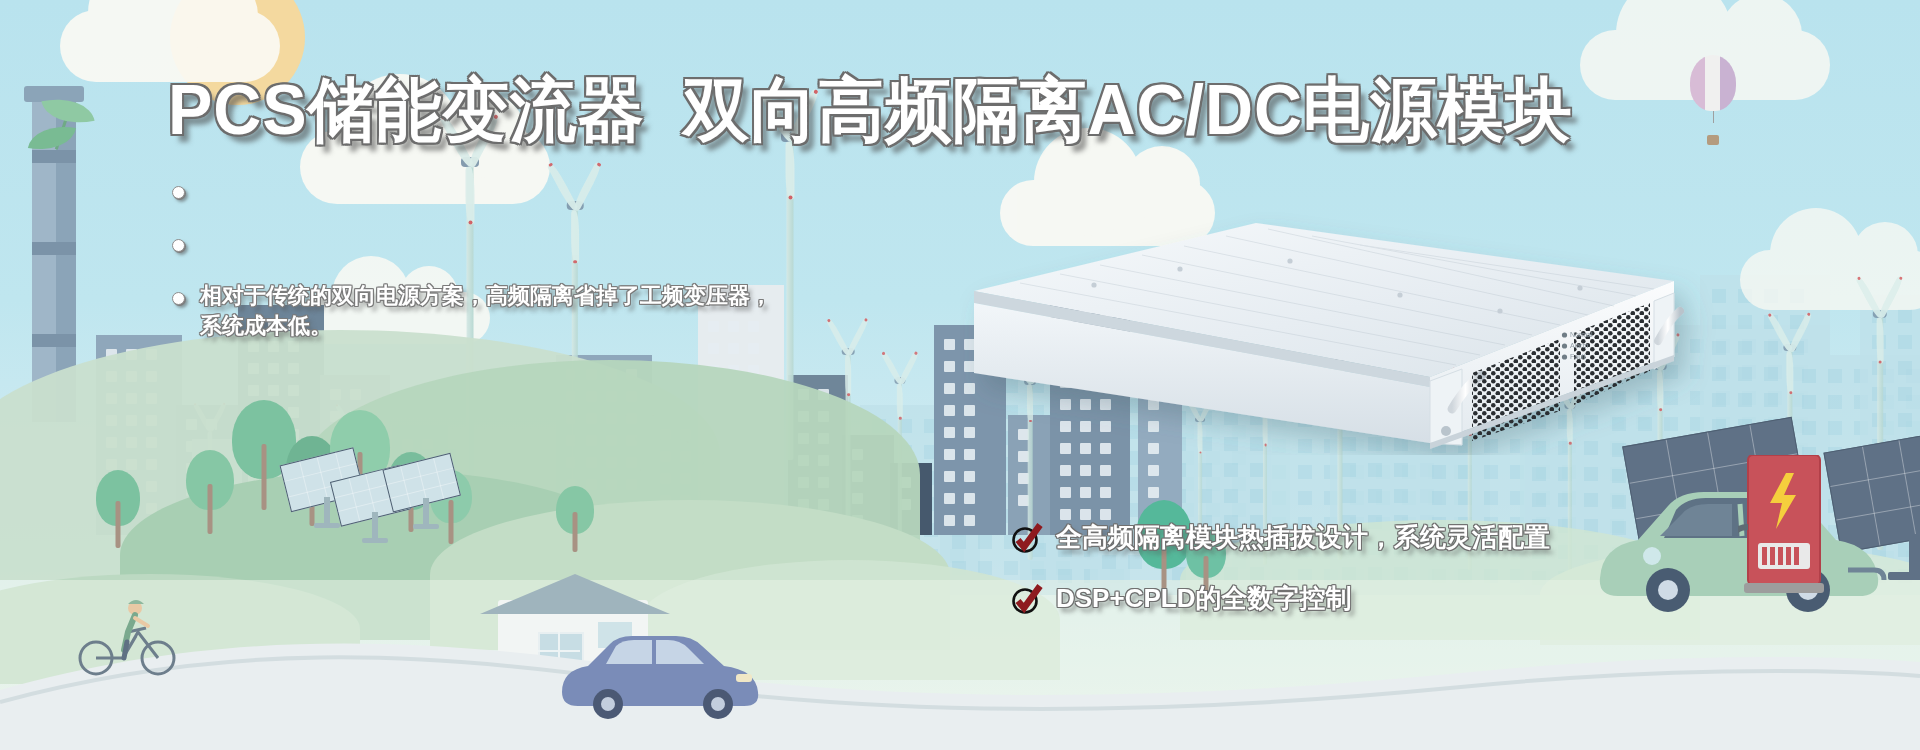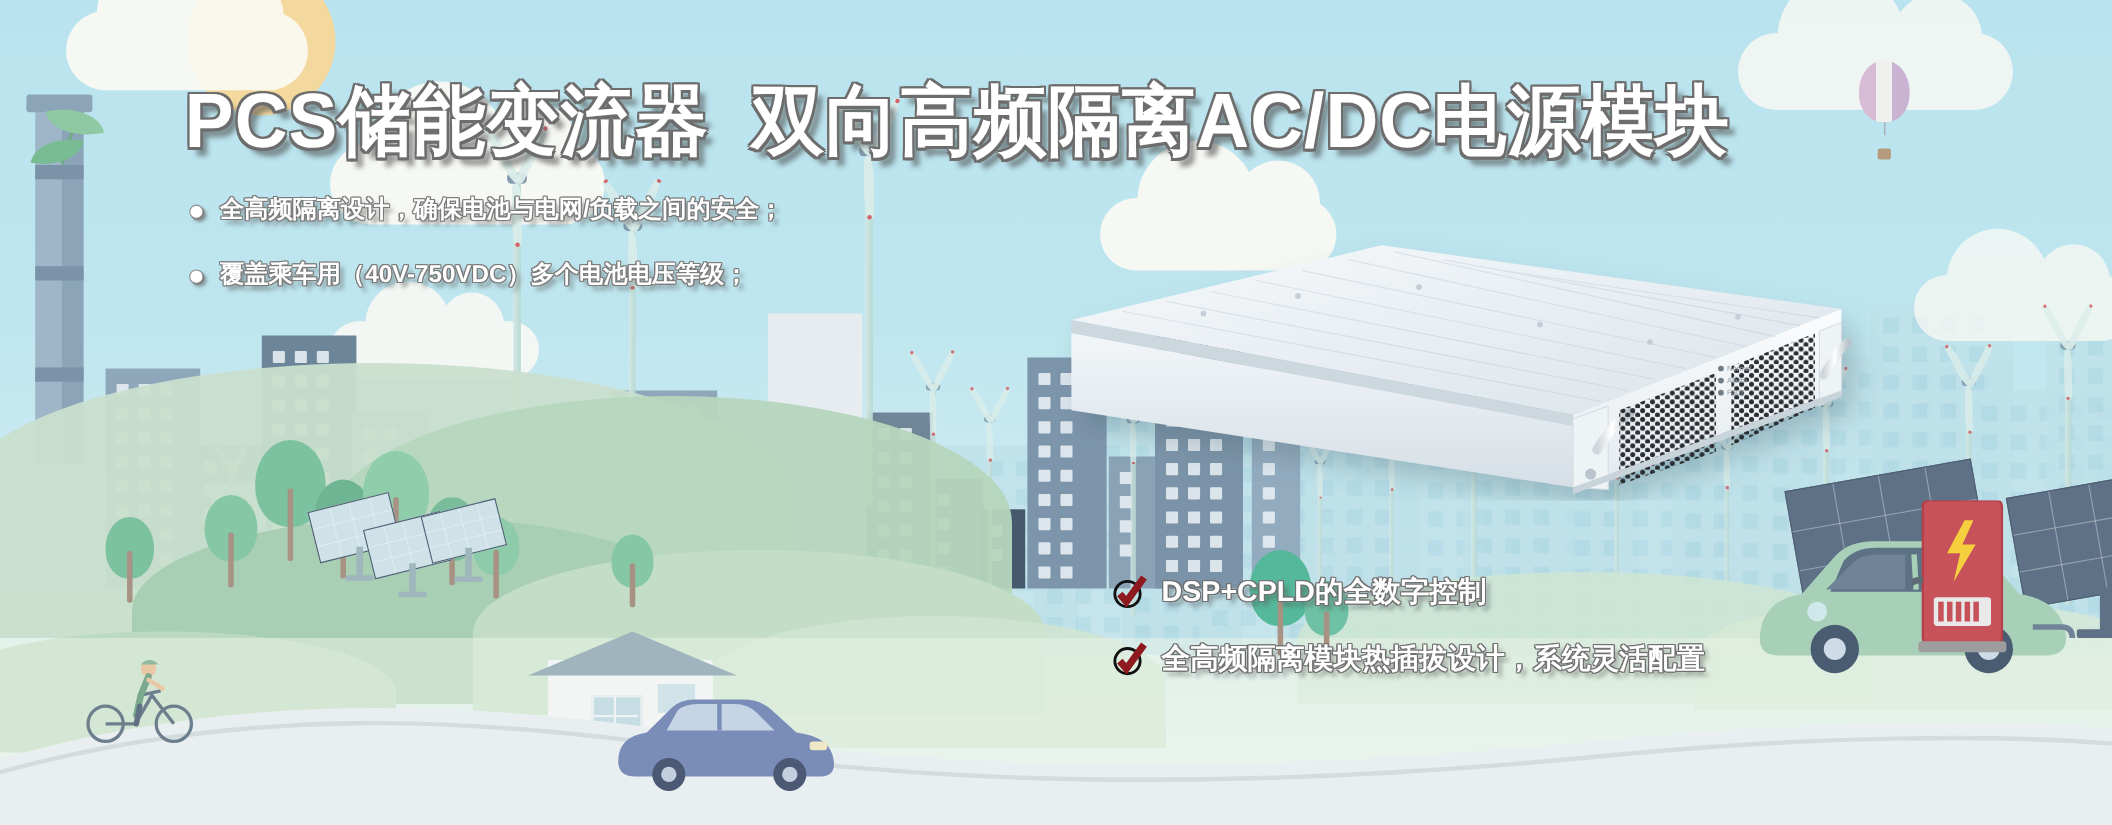--- a/index.html
+++ b/index.html
@@ -1627,42 +1627,45 @@
     </svg>
   </div>
 
   <div id="title">
     <span>PCS储能变流器</span><span class="gap"></span><span>双向高频隔离AC/DC电源模块</span>
   </div>
 
   <div id="bullets">
     <div class="blt">
       <span class="dot"></span>
-      <span class="txt">全高频隔离设计，确保电池与电网/负载之间的安全；</span>
     </div>
     <div class="blt">
       <span class="dot"></span>
-      <span class="txt">覆盖乘车用（40V-750VDC）多个电池电压等级；</span>
+    </div>
+    <div class="blt tall">
+      <span class="dot"></span>
+      <span class="txt">相对于传统的双向电源方案，高频隔离省掉了工频变压器，
+系统成本低。</span>
     </div>
   </div>
 
   <div id="checks">
+    <div class="chk">
+      <span class="ck">
+        <svg width="34" height="34" viewBox="0 0 34 34">
+          <circle cx="15" cy="19" r="11.5" fill="none" stroke="#111111" stroke-width="2.6"></circle>
+          <path d="M8,19 L14,26 L30,4" fill="none" stroke="#8e1a1f" stroke-width="6.5" stroke-linecap="butt" stroke-linejoin="miter"></path>
+        </svg>
+      </span>
+      <span class="ctxt">全高频隔离模块热插拔设计，系统灵活配置</span>
+    </div>
     <div class="chk">
       <span class="ck">
         <svg width="34" height="34" viewBox="0 0 34 34">
           <circle cx="15" cy="19" r="11.5" fill="none" stroke="#111111" stroke-width="2.6"></circle>
           <path d="M8,19 L14,26 L30,4" fill="none" stroke="#8e1a1f" stroke-width="6.5" stroke-linecap="butt" stroke-linejoin="miter"></path>
         </svg>
       </span>
       <span class="ctxt">DSP+CPLD的全数字控制</span>
     </div>
-    <div class="chk">
-      <span class="ck">
-        <svg width="34" height="34" viewBox="0 0 34 34">
-          <circle cx="15" cy="19" r="11.5" fill="none" stroke="#111111" stroke-width="2.6"></circle>
-          <path d="M8,19 L14,26 L30,4" fill="none" stroke="#8e1a1f" stroke-width="6.5" stroke-linecap="butt" stroke-linejoin="miter"></path>
-        </svg>
-      </span>
-      <span class="ctxt">全高频隔离模块热插拔设计，系统灵活配置</span>
-    </div>
   </div>
 
 </div>
 
 </body></html>

